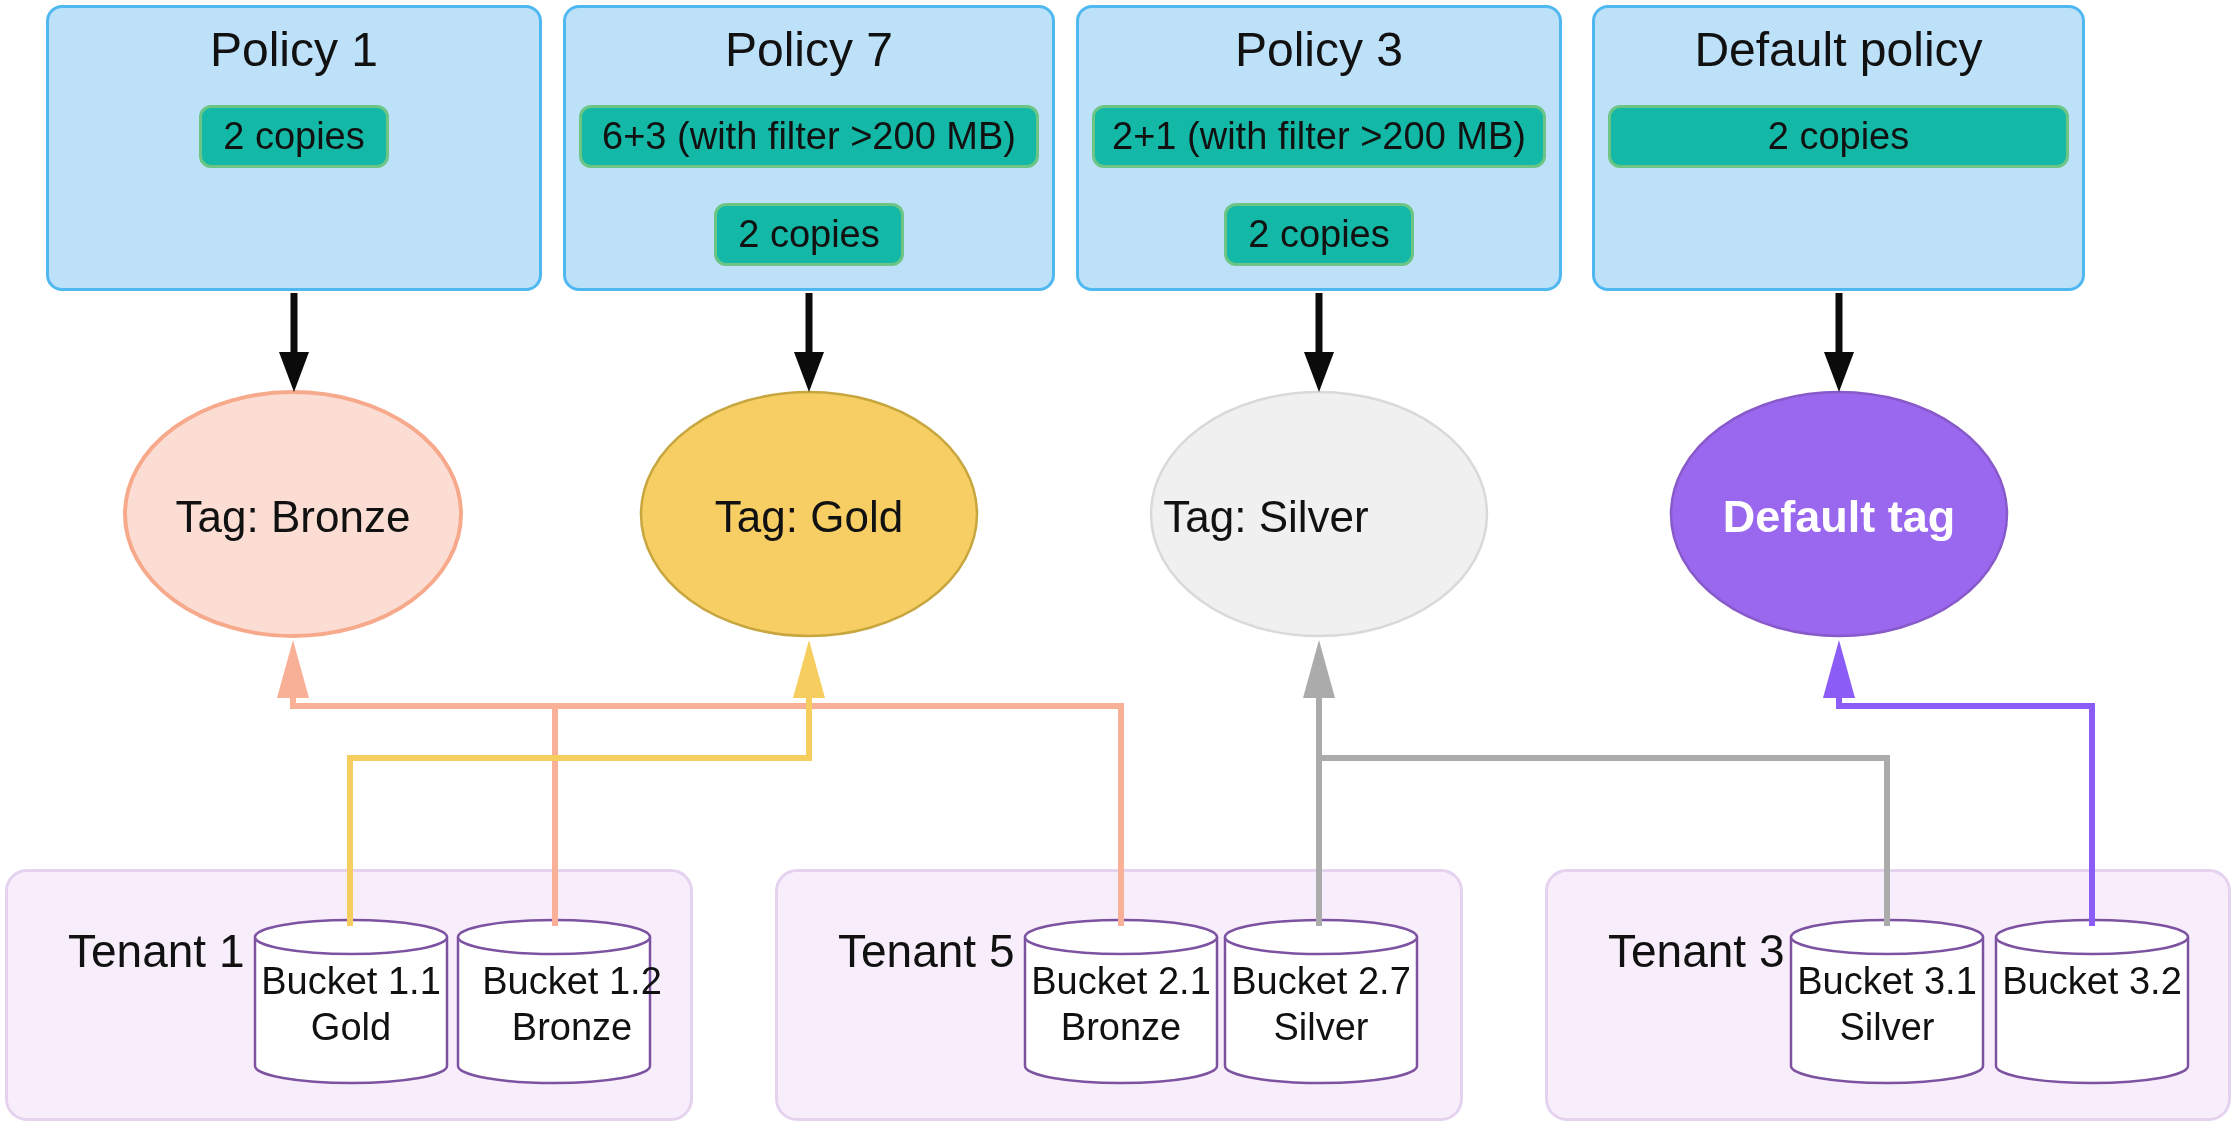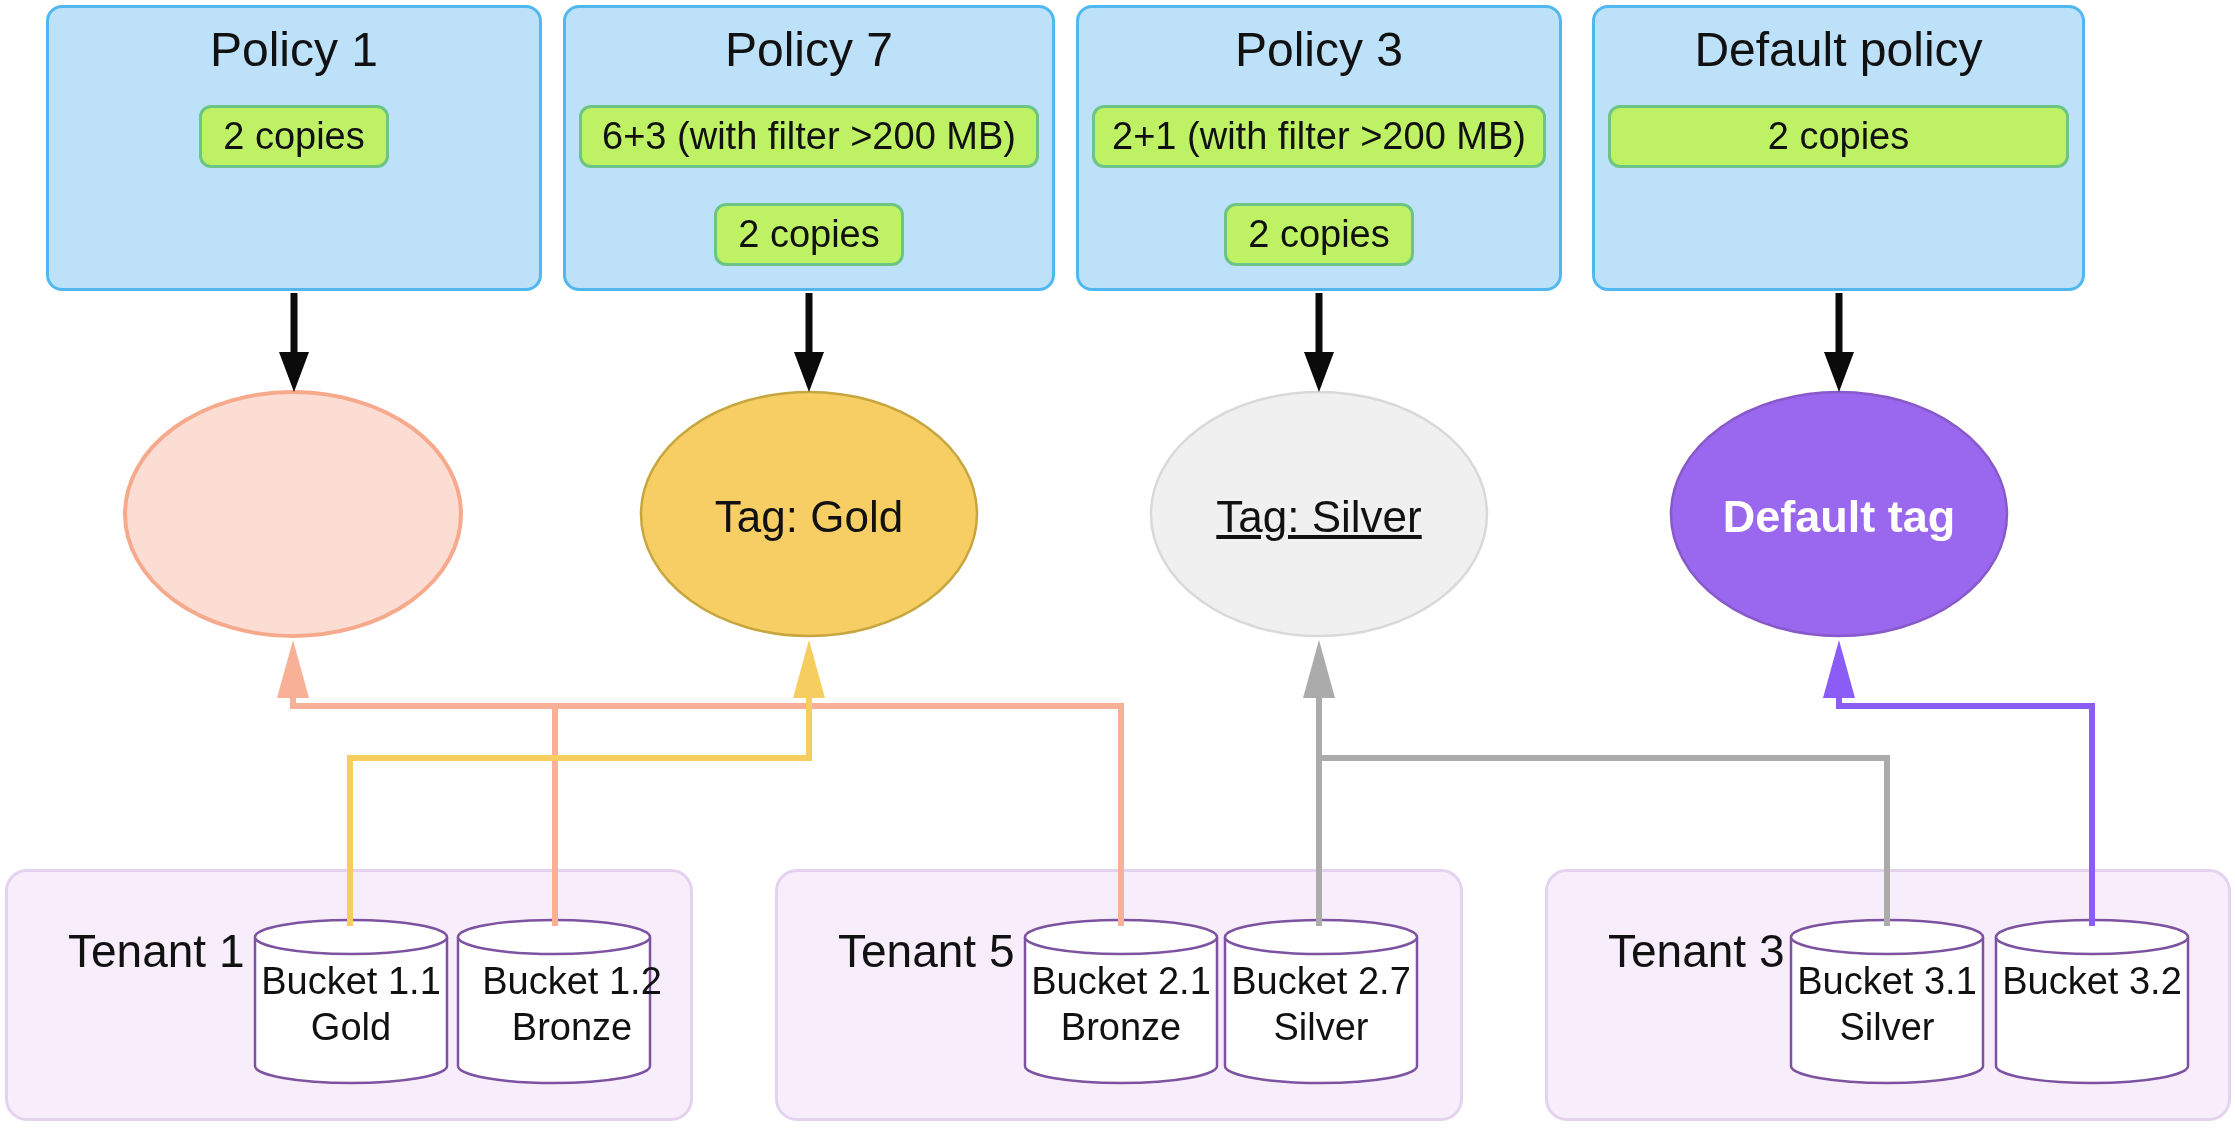--- a/index.html
+++ b/index.html
@@ -10,21 +10,21 @@
   
   .policy{
     position:absolute;top:5px;height:286px;box-sizing:border-box;
     background:#BCE1F8;border:3px solid #4FB8F0;border-radius:16px;
     display:flex;flex-direction:column;align-items:center;padding-top:14px;
     z-index:1;
   }
   .policy-title{font-size:48px;line-height:55px;}
   .rule{
     box-sizing:border-box;height:63px;display:flex;align-items:center;justify-content:center;
-    background:#bef264;border:3px solid #6CC584;border-radius:12px;
+    background:#14b8a6;border:3px solid #6CC584;border-radius:12px;
     font-size:38px;white-space:nowrap;
   }
   .rule.row1{margin-top:28px;}
   .rule.row2{margin-top:35px;}
   .rule.narrow{width:190px;}
   .rule.wide{width:calc(100% - 26px);}
   
   .tenant{
     position:absolute;top:869px;height:252px;box-sizing:border-box;
     background:#F8EEFB;border:3px solid #E5D2EF;border-radius:22px;
@@ -138,22 +138,23 @@
     <g stroke="#0B0B0B" fill="#0B0B0B">
       <line x1="1319" y1="293" x2="1319" y2="358" stroke-width="7"></line>
       <polygon points="1319,392 1304,352 1334,352" stroke="none"></polygon>
     </g>
     <g stroke="#0B0B0B" fill="#0B0B0B">
       <line x1="1839" y1="293" x2="1839" y2="358" stroke-width="7"></line>
       <polygon points="1839,392 1824,352 1854,352" stroke="none"></polygon>
     </g>
   </svg>
 
+  <div class="tag-label" style="left:125px;">Tag: Bronze</div>
   <div class="tag-label" style="left:641px;">Tag: Gold</div>
-  <div class="tag-label" style="left:1151px;text-decoration:underline;">Tag: Silver</div>
+  <div class="tag-label" style="left:1098px;">Tag: Silver</div>
   <div class="tag-label default" style="left:1671px;">Default tag</div>
 
   <div class="bucket-label" style="left:255px;">
     <span>Bucket 1.1</span>
     <span>Gold</span>
   </div>
   <div class="bucket-label" style="left:476px;">
     <span>Bucket 1.2</span>
     <span>Bronze</span>
   </div>

